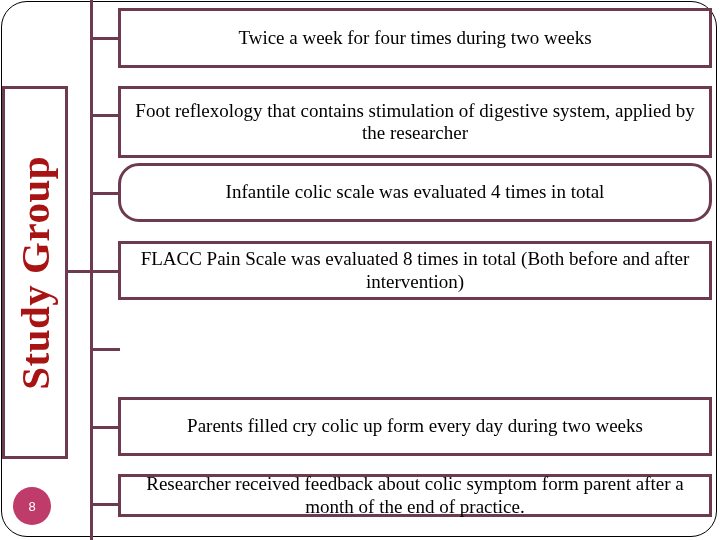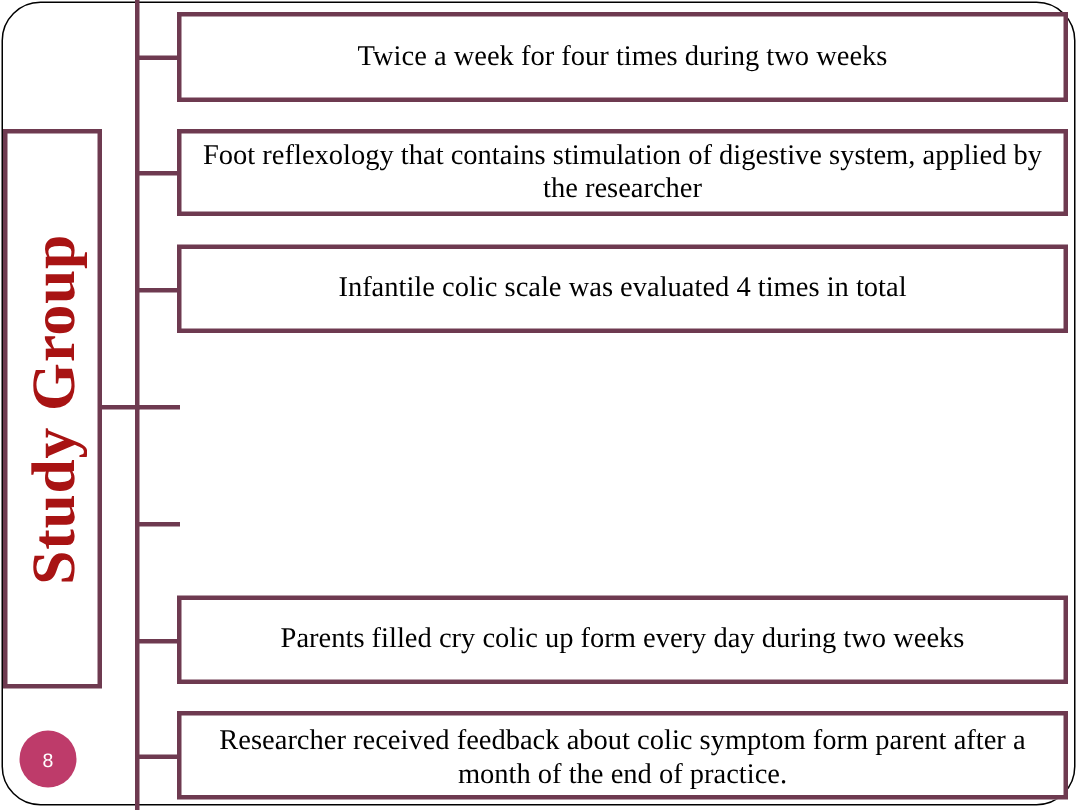--- a/index.html
+++ b/index.html
@@ -138,35 +138,38 @@
   <div class="branch-stub" style="top:192px;"></div>
   <div class="branch-stub" style="top:270px;"></div>
   <div class="branch-stub" style="top:348px;"></div>
   <div class="branch-stub" style="top:426px;"></div>
   <div class="branch-stub" style="top:503px;"></div>
 
   <div class="content-box" style="top:8px;height:60px;">
     <span>Twice a week for four times during two weeks</span>
   </div>
 
-  <div class="content-box" style="top:86px;height:58px;">
+  <div class="content-box" style="top:86px;height:72px;">
     <span>Foot reflexology that contains stimulation of digestive system, applied by the researcher</span>
   </div>
 
-  <div class="content-box" style="top:163px;height:59px;">
+  <div class="content-box" style="top:163px;height:59px;border-radius:21px;">
     <span>Infantile colic scale was evaluated 4 times in total</span>
   </div>
 
+  <div class="content-box" style="top:241px;height:59px;">
+    <span>FLACC Pain Scale was evaluated 8 times in total (Both before and after intervention)</span>
+  </div>
 
 
   <div class="content-box" style="top:397px;height:59px;">
     <span>Parents filled cry colic up form every day during two weeks</span>
   </div>
 
-  <div class="content-box" style="top:474px;height:59px;align-items:flex-end;">
+  <div class="content-box" style="top:474px;height:43px;">
     <span>Researcher received feedback about colic symptom form parent after a month of the end of practice.</span>
   </div>
 
   <div id="page-number-badge">
     <span>8</span>
   </div>
 
 </div>
 
 </body></html>

